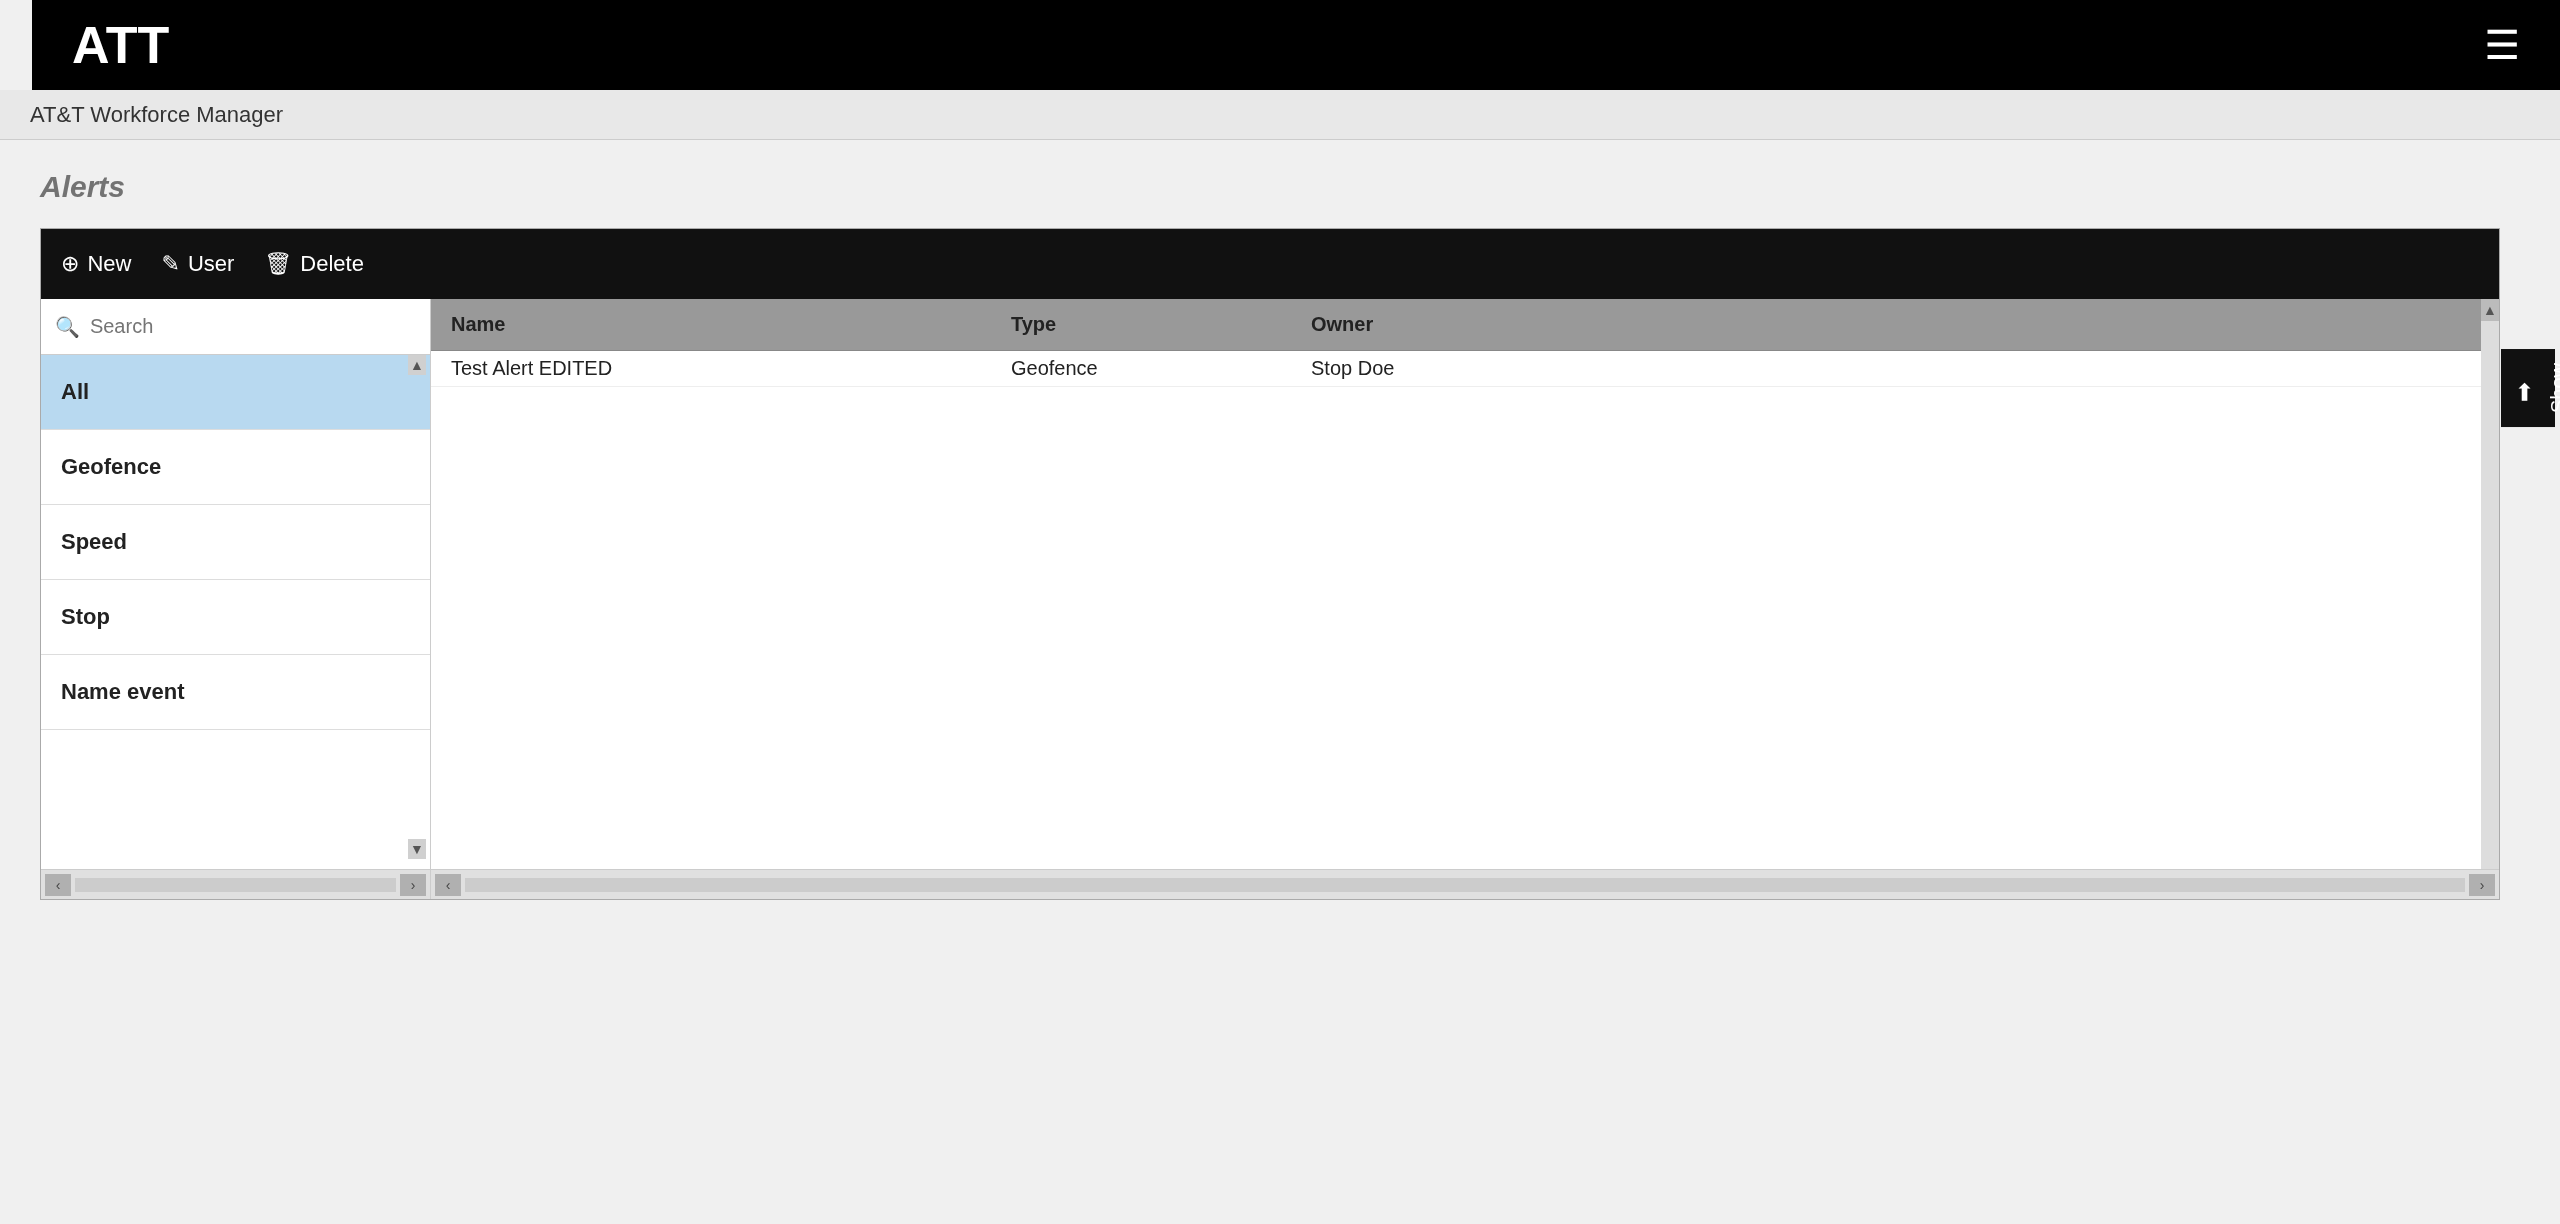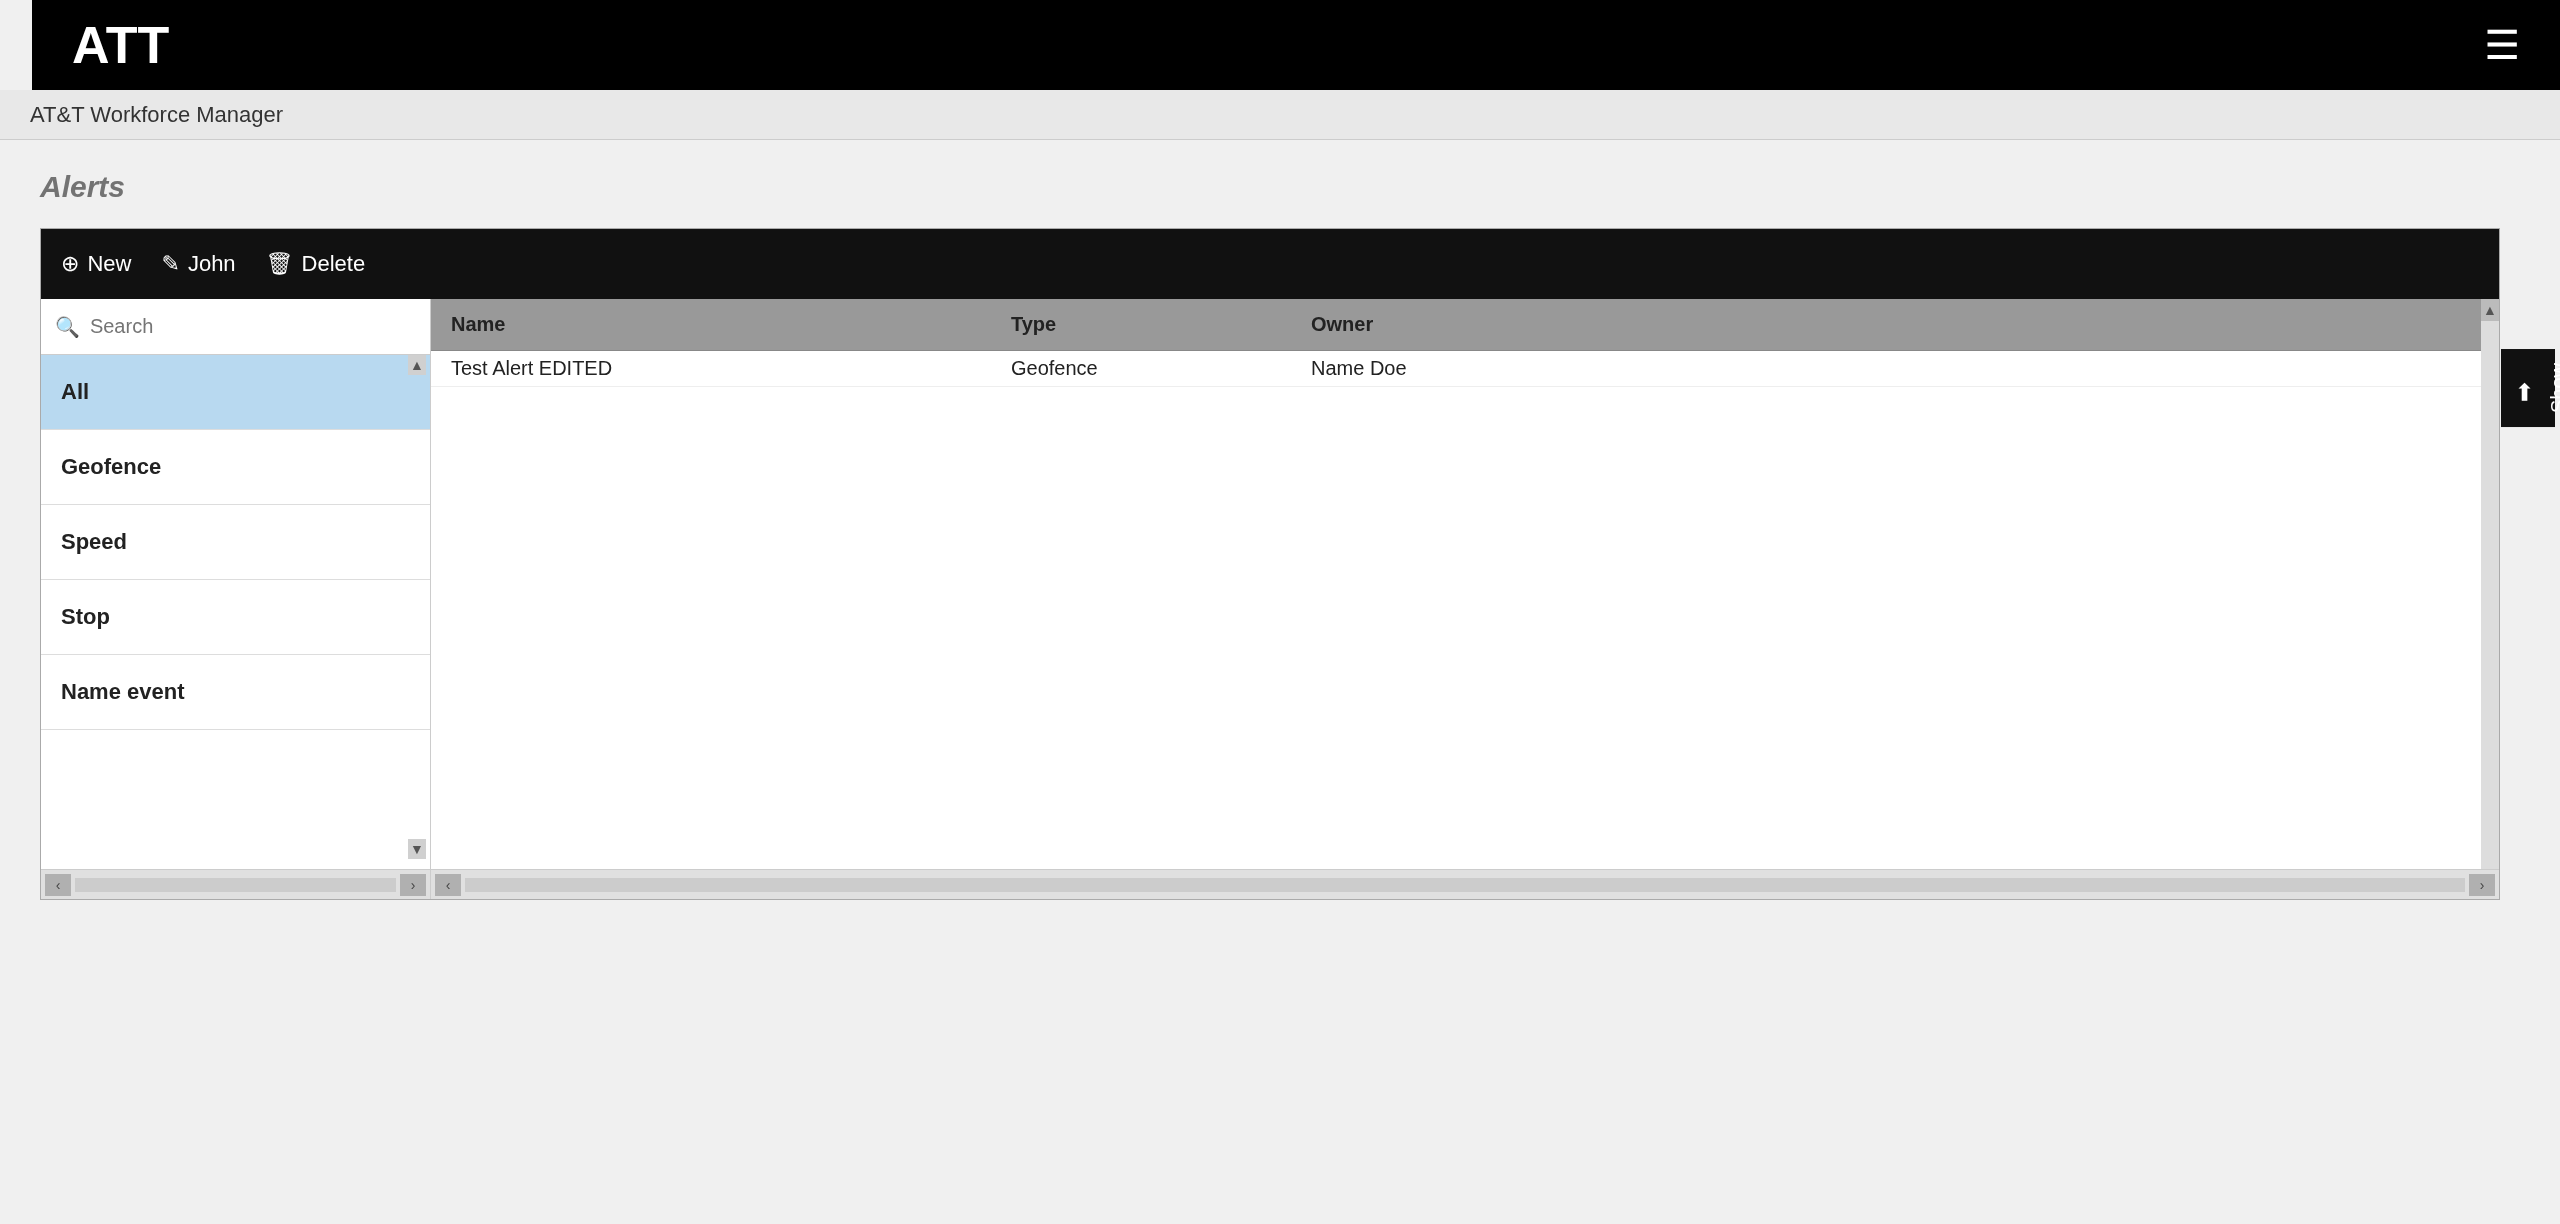--- a/index.html
+++ b/index.html
@@ -313,21 +313,21 @@
 
   <div class="main-panel">
 
     <div class="toolbar">
       <button class="toolbar-btn">
         <span>⊕</span>
         <span>New</span>
       </button>
       <button class="toolbar-btn">
         <span>✎</span>
-        <span>John</span>
+        <span>User</span>
       </button>
       <button class="toolbar-btn">
         <span>🗑</span>
         <span>Delete</span>
       </button>
     </div>
 
     <div class="content-area">
 
       <div class="left-sidebar">
@@ -361,21 +361,21 @@
         <div class="table-header">
           <div class="th-name">Name</div>
           <div class="th-type">Type</div>
           <div class="th-owner">Owner</div>
         </div>
 
         <div class="table-body">
           <div class="table-row">
             <div class="td-name">Test Alert EDITED</div>
             <div class="td-type">Geofence</div>
-            <div class="td-owner">Name Doe</div>
+            <div class="td-owner">Stop Doe</div>
           </div>
         </div>
 
         <div class="right-scroll">
           <div class="scroll-arrow">▲</div>
           <div class="scroll-arrow">▼</div>
         </div>
 
         <div class="bottom-scrollbar">
           <button class="scroll-bar-btn">‹</button>

